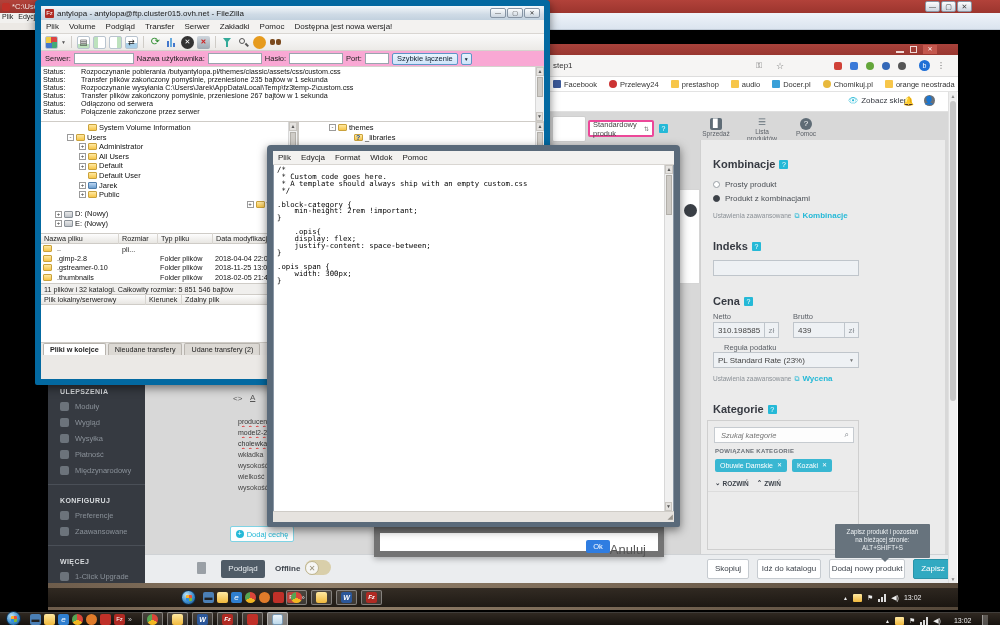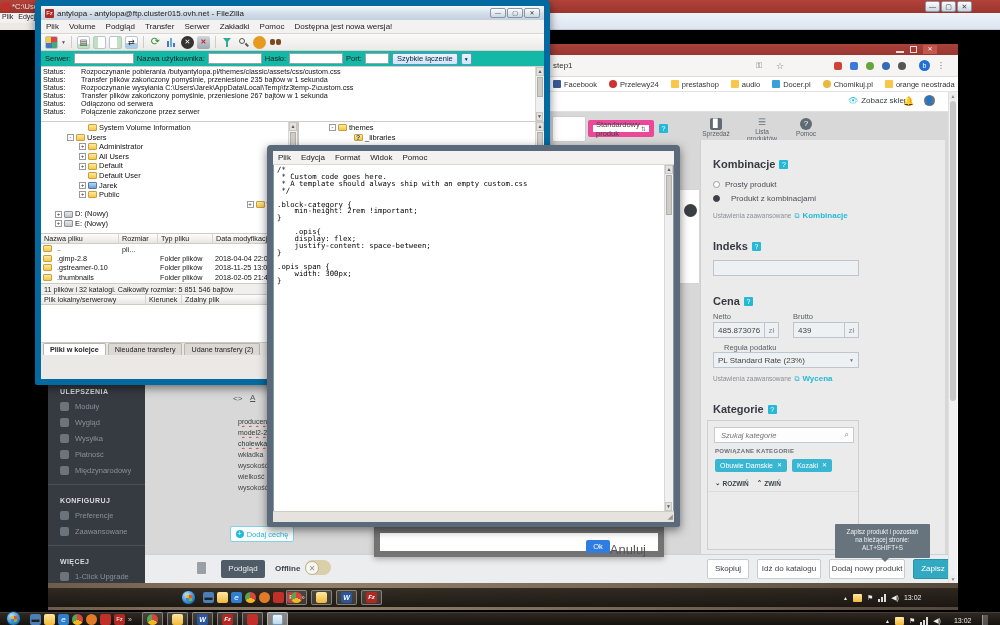--- a/index.html
+++ b/index.html
@@ -23,21 +23,21 @@
     border-radius:2px;font-size:6px;line-height:8px;text-align:center;color:#333;margin-left:1px;}
   .winbtn.close{background:linear-gradient(#f2a39b,#d4564a);color:#fff;width:20px;}
   .menubar{display:flex;gap:0;background:#f3f2f0;border-bottom:1px solid #d9d6d2;font-size:8px;color:#222;}
   .menubar span{padding:2px 5px;}
   
   .fz-tool{display:flex;align-items:center;gap:3px;background:linear-gradient(#fafafa,#eceae7);
     border-bottom:1px solid #d5d2cd;padding:2px 4px;height:17px;}
   .fzicon{width:13px;height:13px;border:1px solid #b9c4cf;border-radius:2px;background:#fff;
     font-size:8px;line-height:11px;text-align:center;position:relative;}
   .fzsep{width:1px;height:12px;background:#cfccc7;margin:0 2px;}
-  .qc{display:flex;align-items:center;gap:3px;background:#14b8a6;border-bottom:1px solid #d5d2cd;
+  .qc{display:flex;align-items:center;gap:3px;background:#f9a8d4;border-bottom:1px solid #d5d2cd;
     padding:2px 4px;height:16px;font-size:7.5px;color:#222;}
   .qc input{height:11px;border:1px solid #9aa4ae;background:#fff;font-size:7px;padding:0 2px;}
   .qcbtn{height:12px;border:1px solid #5e96c8;background:linear-gradient(#e9f3fd,#cfe4fa);
     font-size:7.5px;line-height:10px;padding:0 4px;border-radius:2px;color:#123;}
   .log{background:#fff;font-size:7.2px;line-height:7.9px;padding:1px 2px;color:#111;overflow:hidden;}
   .log .lb{display:inline-block;width:38px;}
   .pathrow{display:flex;align-items:center;font-size:7.5px;gap:3px;padding:1px 3px;background:#f0efed;}
   .pathbox{flex:1;height:12px;border:1px solid #9aa4ae;background:#fff;font-size:7px;line-height:10px;
     padding:0 2px;display:flex;align-items:center;}
   .pathbox .dd{margin-left:auto;font-size:5px;color:#555;}
@@ -198,21 +198,21 @@
         <span>Zobacz sklep</span>
       </span>
       <span style="position:absolute;left:855px;top:4px;font-size:9px;color:#6a7077;">🔔</span>
       <span style="position:absolute;left:876px;top:3px;width:11px;height:11px;border-radius:50%;background:#6a7077;color:#fff;font-size:8px;line-height:11px;text-align:center;">👤</span>
     </div>
 
     <div class="abs" style="left:0;top:68px;width:900px;height:471px;background:#d8d8d8;"></div>
 
     <div class="abs" style="left:504px;top:72px;width:34px;height:26px;background:#fff;border:1px solid #cfcfcf;border-radius:2px;"></div>
 
-    <div class="abs flexr" style="left:540px;top:76px;width:66px;height:17px;background:#fff;border:5px solid #ec4899;border-radius:2px;font-size:7.5px;color:#444;padding:0 3px;justify-content:space-between;">
+    <div class="abs flexr" style="left:540px;top:76px;width:66px;height:17px;background:#fff;border:2px solid #ec4899;border-radius:2px;font-size:7.5px;color:#444;padding:0 3px;justify-content:space-between;">
       <span>Standardowy produk</span>
         <span style="font-size:6px;color:#777;">⇅</span>
     </div>
     <span class="help" style="position:absolute;left:611px;top:80px;">?</span>
     <div class="abs" style="left:648px;top:74px;width:40px;text-align:center;">
       <div style="margin:0 auto;width:12px;height:12px;background:#5f6c76;border-radius:2px;color:#fff;font-size:8px;line-height:12px;">▊</div>
       <div class="ps-lab" style="font-size:6.5px;">Sprzedaż</div>
     </div>
     <div class="abs" style="left:692px;top:72px;width:44px;text-align:center;">
       <div style="margin:0 auto;width:12px;height:12px;color:#5f6c76;font-size:9px;line-height:12px;">☰</div>
@@ -288,21 +288,21 @@
     <div class="abs" style="left:652px;top:96px;width:245px;height:414px;background:#ebebeb;border-left:1px solid #d0d0d0;">
 
       <div class="abs flexr" style="left:12px;top:18px;gap:4px;">
           <span class="ps-h">Kombinacje</span>
           <span class="help">?</span>
         </div>
       <div class="abs flexr" style="left:12px;top:40px;gap:5px;">
         <span style="width:7px;height:7px;border:1px solid #9aa0a6;border-radius:50%;background:#fff;"></span>
         <span class="ps-lab" style="font-size:8px;color:#4a4f55;">Prosty produkt</span>
       </div>
-      <div class="abs flexr" style="left:12px;top:54px;gap:11px;">
+      <div class="abs flexr" style="left:12px;top:54px;gap:5px;">
         <span style="width:7px;height:7px;border:1px solid #3c4148;border-radius:50%;background:#3c4148;"></span>
         <span class="ps-lab" style="font-size:8px;color:#4a4f55;">Produkt z kombinacjami</span>
       </div>
       <div class="abs flexr" style="left:12px;top:71px;gap:3px;">
         <span class="ps-lab" style="font-size:6.5px;color:#8a9096;">Ustawienia zaawansowane</span>
         <span class="ps-teal" style="font-size:7px;">⧉</span>
         <span class="ps-teal" style="font-size:8px;font-weight:bold;">Kombinacje</span>
       </div>
 
       <div class="abs flexr" style="left:12px;top:100px;gap:4px;">
@@ -311,21 +311,21 @@
         </div>
       <div class="abs ps-input" style="left:12px;top:120px;width:146px;"></div>
 
       <div class="abs flexr" style="left:12px;top:155px;gap:4px;">
           <span class="ps-h">Cena</span>
           <span class="help">?</span>
         </div>
       <div class="abs ps-lab" style="left:12px;top:172px;">Netto</div>
       <div class="abs ps-lab" style="left:92px;top:172px;">Brutto</div>
       <div class="abs flexr" style="left:12px;top:182px;">
-        <span class="ps-input" style="width:52px;">485.873076</span>
+        <span class="ps-input" style="width:52px;">310.198585</span>
         <span class="ps-input" style="width:14px;border-left:none;justify-content:center;color:#8a9096;">zł</span>
       </div>
       <div class="abs flexr" style="left:92px;top:182px;">
         <span class="ps-input" style="width:52px;">439</span>
         <span class="ps-input" style="width:14px;border-left:none;justify-content:center;color:#8a9096;">zł</span>
       </div>
       <div class="abs ps-lab" style="left:12px;top:203px;margin-left:11px;">Reguła podatku</div>
       <div class="abs ps-input" style="left:12px;top:212px;width:146px;justify-content:space-between;">
         <span>PL Standard Rate (23%)</span>
           <span style="font-size:5px;color:#777;">▼</span>

